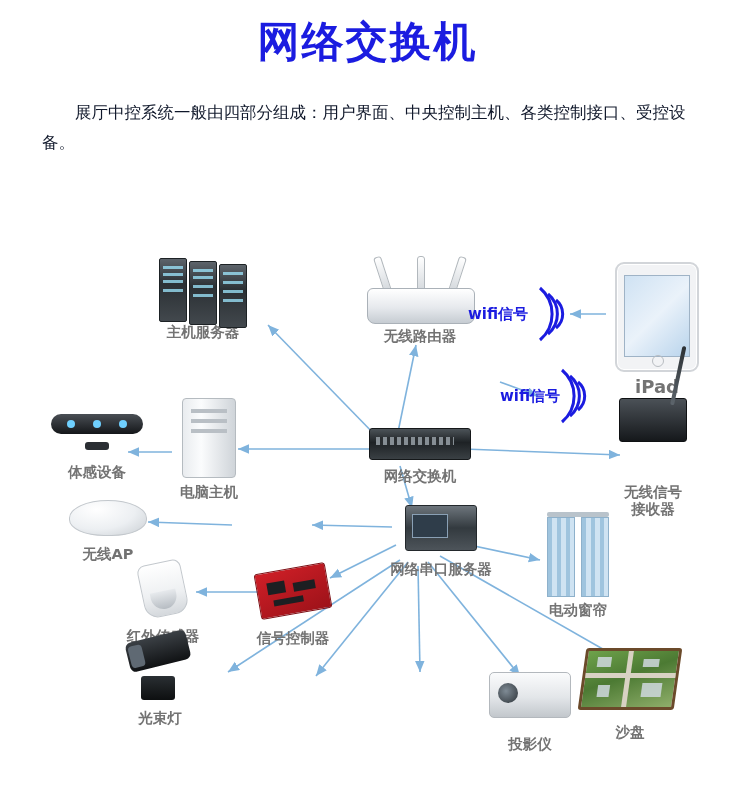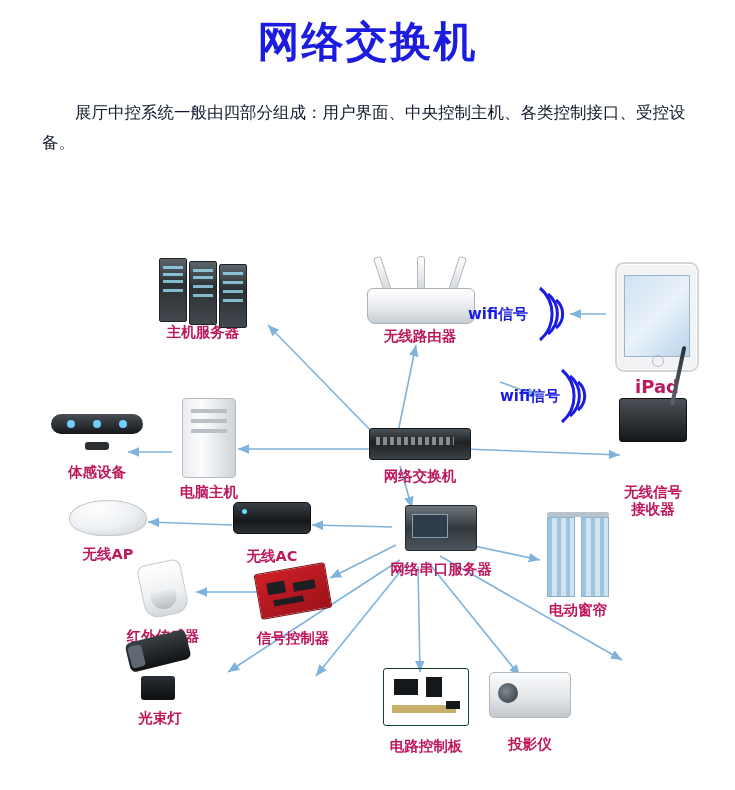--- a/index.html
+++ b/index.html
@@ -44,21 +44,21 @@
     width: 735px;
     height: 790px;
   }
   .node {
     position: absolute;
     text-align: center;
   }
   .node .label {
     font-size: 14.5px;
     font-weight: bold;
-    color: #be185d;
+    color: #737373;
     line-height: 17px;
     white-space: nowrap;
     font-family: "DejaVu Sans", "Liberation Sans", sans-serif;
   }
   .art {
     position: relative;
     margin: 0 auto;
   }
   .wifi-label {
     position: absolute;
@@ -456,26 +456,20 @@
     </div>
     <div class="label" style="margin-top:42px;">无线信号</div>
     <div class="label">接收器</div>
   </div>
 
   <div class="node" style="left:58px; top:500px; width:100px;">
     <div class="art ap"></div>
     <div class="label" style="margin-top:10px;">无线AP</div>
   </div>
 
-  <div class="node" style="left:222px; top:502px; width:100px;">
-    <div class="art acbox">
-      <div class="led"></div>
-    </div>
-    <div class="label" style="margin-top:14px;">无线AC</div>
-  </div>
 
   <div class="node" style="left:378px; top:505px; width:126px;">
     <div class="art serialbox">
       <div class="face"></div>
     </div>
     <div class="label" style="margin-top:10px;">网络串口服务器</div>
   </div>
 
   <div class="node" style="left:528px; top:512px; width:100px;">
     <div class="art curtain">
@@ -506,31 +500,33 @@
     <div class="art beamlight">
       <div class="head">
           <div class="lens"></div>
         </div>
       <div class="base"></div>
     </div>
     <div class="label" style="margin-top:10px;">光束灯</div>
   </div>
 
 
-  <div class="node" style="left:370px; top:668px; width:112px;">
-    <div class="art pcb-green">
-      <div class="chip" style="left:10px; top:10px; width:24px; height:16px;"></div>
-      <div class="chip" style="left:42px; top:8px; width:16px; height:20px;"></div>
-      <div class="pad" style="left:8px; top:36px; width:64px; height:8px;"></div>
-      <div class="chip" style="left:62px; top:32px; width:14px; height:8px;"></div>
-    </div>
-    <div class="label" style="margin-top:12px;">电路控制板</div>
-  </div>
 
   <div class="node" style="left:478px; top:672px; width:104px;">
     <div class="art projector">
       <div class="lens"></div>
     </div>
     <div class="label" style="margin-top:18px;">投影仪</div>
   </div>
 
+  <div class="node" style="left:578px; top:648px; width:104px;">
+    <div class="art sandtable">
+      <div class="road" style="left:0; top:22px; width:90px; height:5px;"></div>
+      <div class="road" style="left:40px; top:0; width:5px; height:56px;"></div>
+      <div class="blk" style="left:10px; top:6px; width:14px; height:10px;"></div>
+      <div class="blk" style="left:56px; top:8px; width:16px; height:8px;"></div>
+      <div class="blk" style="left:14px; top:34px; width:12px; height:12px;"></div>
+      <div class="blk" style="left:58px; top:32px; width:20px; height:14px;"></div>
+    </div>
+    <div class="label" style="margin-top:14px;">沙盘</div>
+  </div>
 
 </div>
 
 </body></html>

